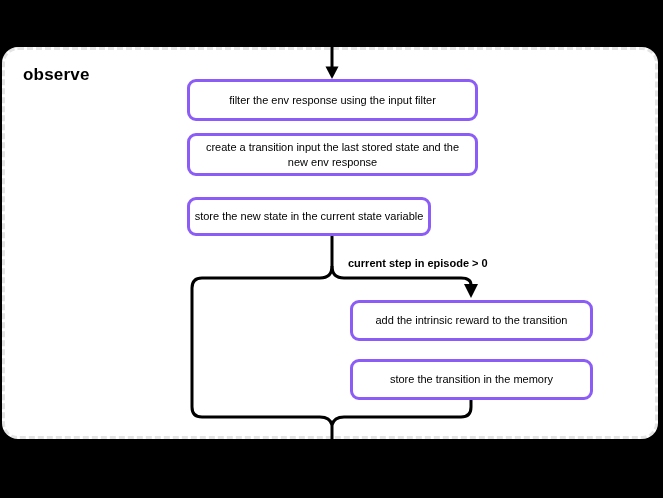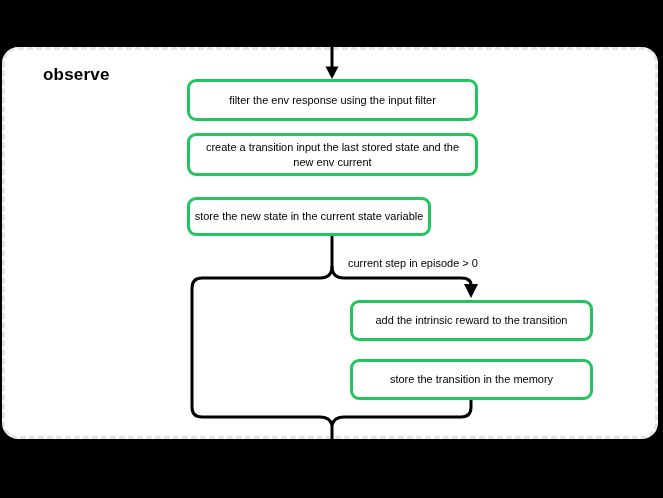--- a/index.html
+++ b/index.html
@@ -26,35 +26,34 @@
     border-radius: 16px;
   }
   .group-title {
     position: absolute;
     left: 23px;
     top: 65px;
     font-size: 17px;
     font-weight: bold;
     color: #000000;
     letter-spacing: 0.2px;
-    margin-left: 20px;
   }
   svg.edges {
     position: absolute;
     left: 0;
     top: 0;
     width: 663px;
     height: 498px;
     pointer-events: none;
   }
   .node {
     position: absolute;
     box-sizing: border-box;
     background: #ffffff;
-    border: 3px solid #22c55e;
+    border: 3px solid #8b5cf6;
     border-radius: 9px;
     display: flex;
     flex-direction: column;
     align-items: center;
     justify-content: center;
     text-align: center;
     font-size: 11px;
     line-height: 1.35;
     color: #000000;
   }
@@ -62,21 +61,21 @@
   .node1 { left: 187px; top: 79px;  width: 291px; height: 42px; }
   .node2 { left: 187px; top: 133px; width: 291px; height: 43px; }
   .node3 { left: 187px; top: 197px; width: 244px; height: 39px; }
   .node4 { left: 350px; top: 300px; width: 243px; height: 41px; }
   .node5 { left: 350px; top: 359px; width: 243px; height: 41px; }
   .condition-label {
     position: absolute;
     left: 348px;
     top: 257px;
     font-size: 11px;
-    font-weight: normal;
+    font-weight: bold;
     color: #000000;
     white-space: nowrap;
   }
 </style>
 </head>
 <body>
 
 <div class="stage">
 
   <div class="container"></div>
@@ -99,21 +98,21 @@
   </svg>
 
   <div class="group-title">observe</div>
 
   <div class="node node1">
     <div class="node-line">filter the env response using the input filter</div>
   </div>
 
   <div class="node node2">
     <div class="node-line">create a transition input the last stored state and the</div>
-    <div class="node-line">new env current</div>
+    <div class="node-line">new env response</div>
   </div>
 
   <div class="node node3">
     <div class="node-line">store the new state in the current state variable</div>
   </div>
 
   <div class="condition-label">current step in episode &gt; 0</div>
 
   <div class="node node4">
     <div class="node-line">add the intrinsic reward to the transition</div>

